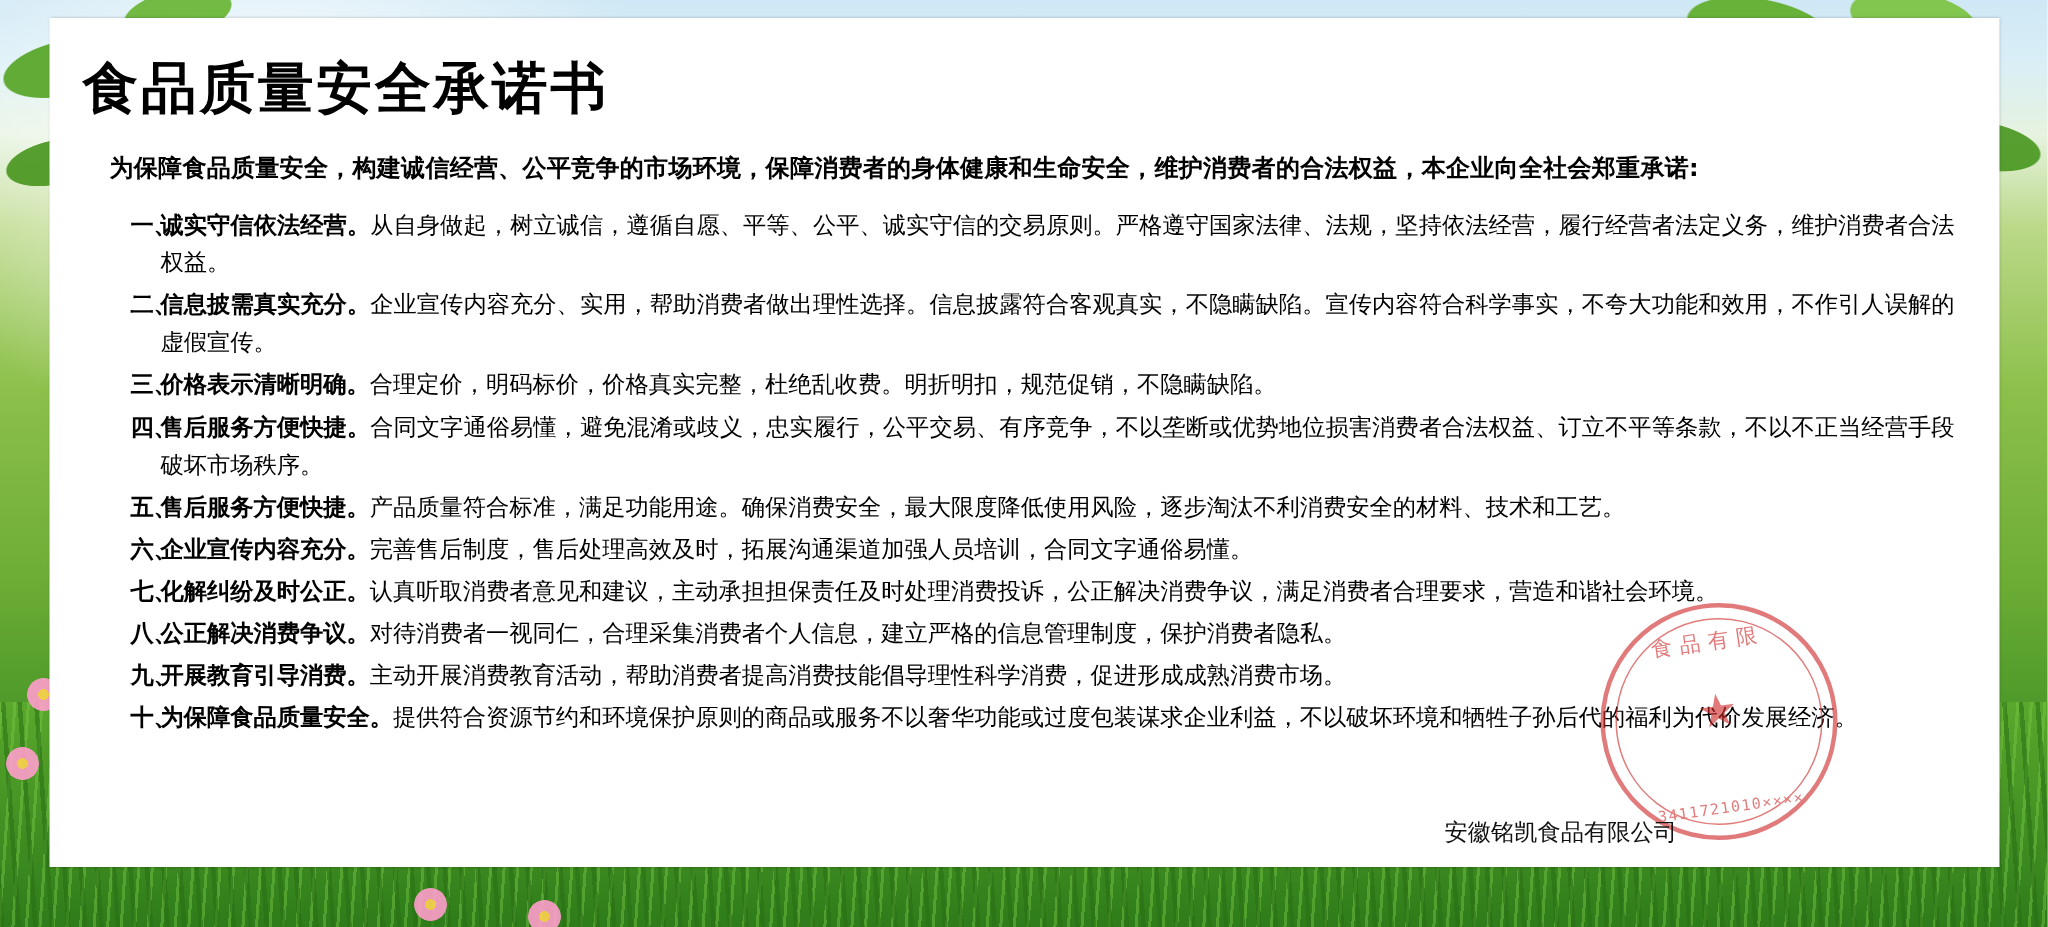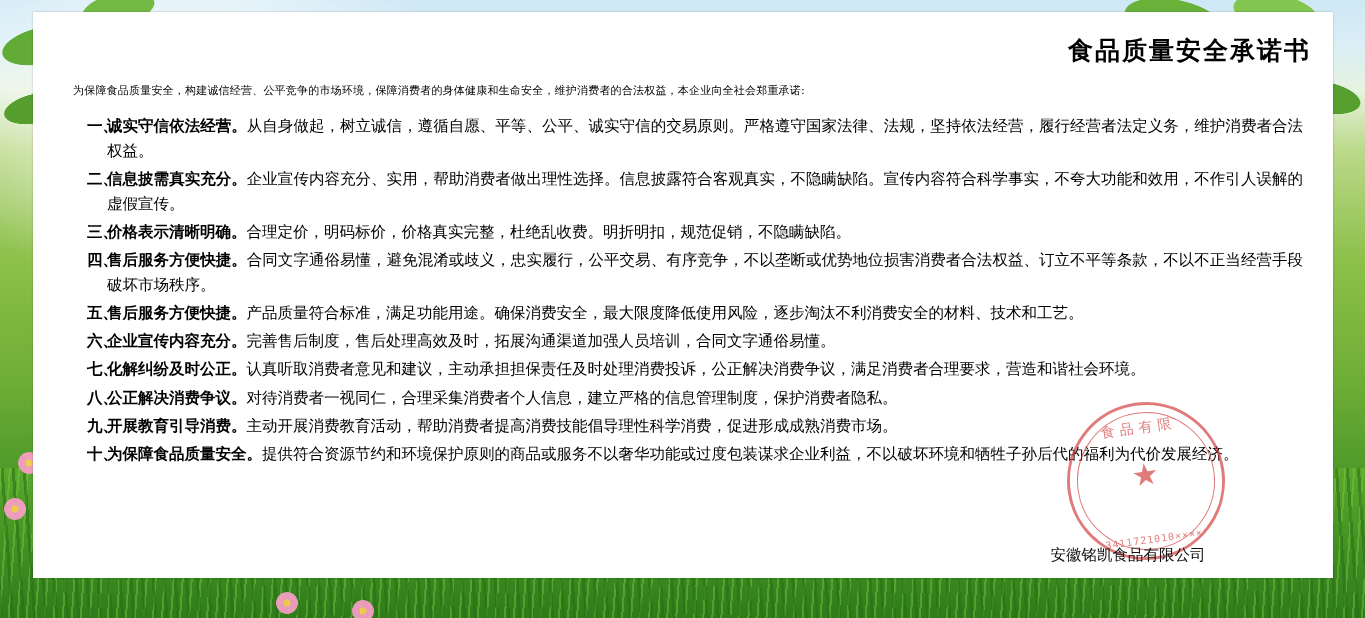--- a/index.html
+++ b/index.html
@@ -89,32 +89,32 @@
   }
   .doc-inner {
     position: relative;
     width: 100%;
     height: 100%;
     padding: 14px 22px 10px 22px;
     box-sizing: border-box;
   }
 
   .doc-title {
-    text-align: right;
-    font-size: 25px;
+    text-align: left;
+    font-size: 37px;
     font-weight: bold;
     letter-spacing: 2px;
     color: #000;
     margin: 8px 0 16px 0;
     font-family: "DejaVu Sans", "Liberation Sans", sans-serif;
   }
 
   .doc-preamble {
-    font-size: 11px;
-    font-weight: normal;
+    font-size: 16px;
+    font-weight: bold;
     color: #000;
     line-height: 1.5;
     margin: 0 0 14px 0;
     padding-left: 18px;
     letter-spacing: .2px;
     font-family: "DejaVu Sans", "Liberation Sans", sans-serif;
   }
 
   .clauses {
     margin: 0;
@@ -146,21 +146,21 @@
   .clause-heading {
     font-weight: bold;
   }
 
   
   .signature-block {
     position: absolute;
     right: 40px;
     bottom: 8px;
     width: 330px;
-    text-align: center;
+    text-align: left;
     font-size: 15.5px;
     line-height: 1.85;
     color: #111;
     font-family: "DejaVu Sans", "Liberation Sans", sans-serif;
   }
   .sig-line { white-space: nowrap; }
 
   .seal {
     position: absolute;
     right: 108px;

